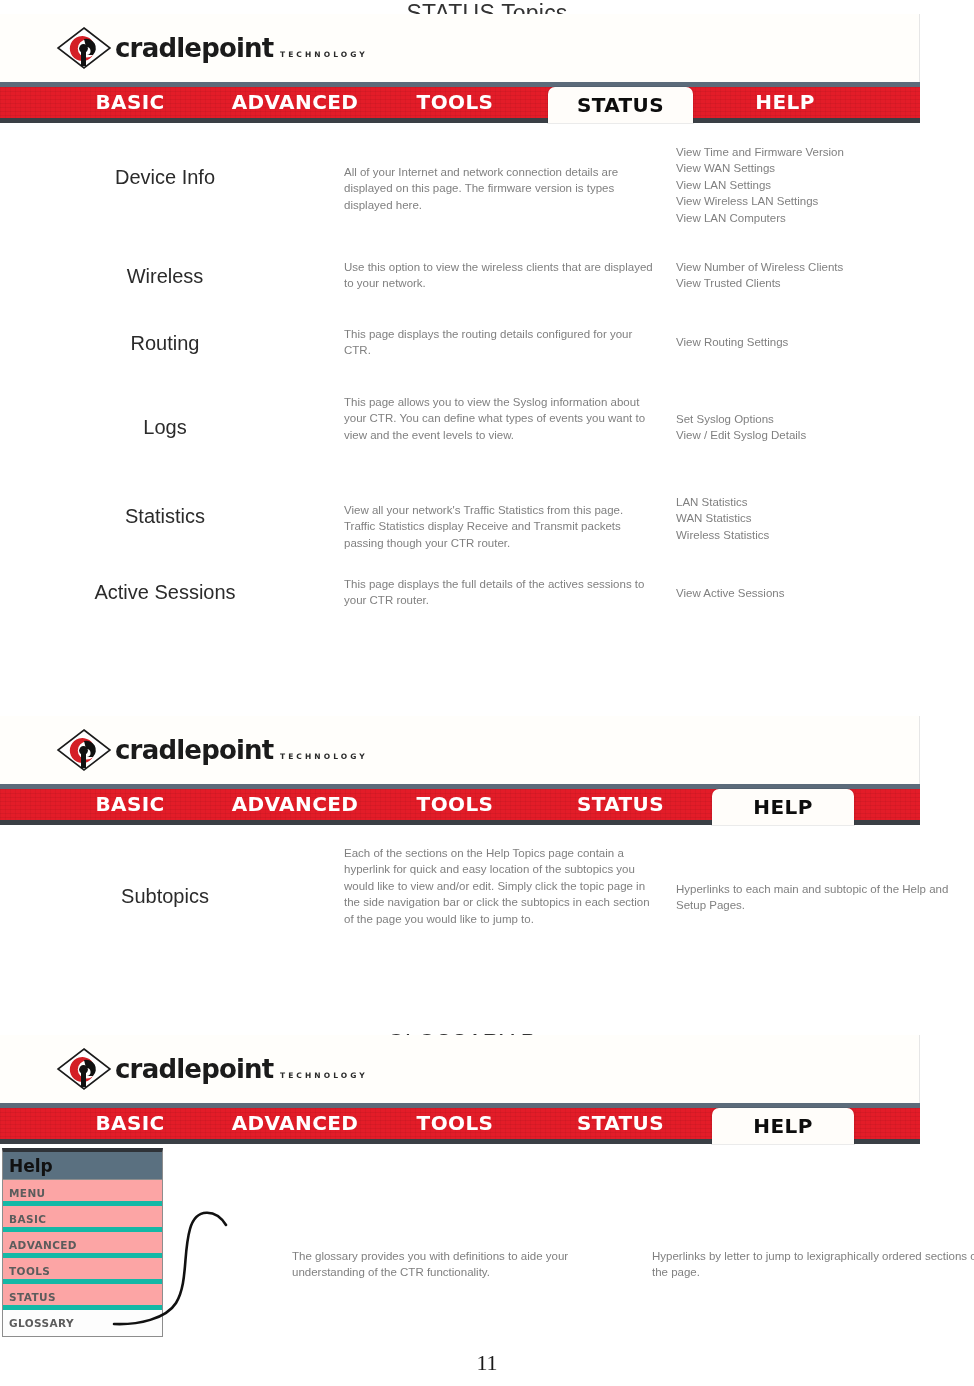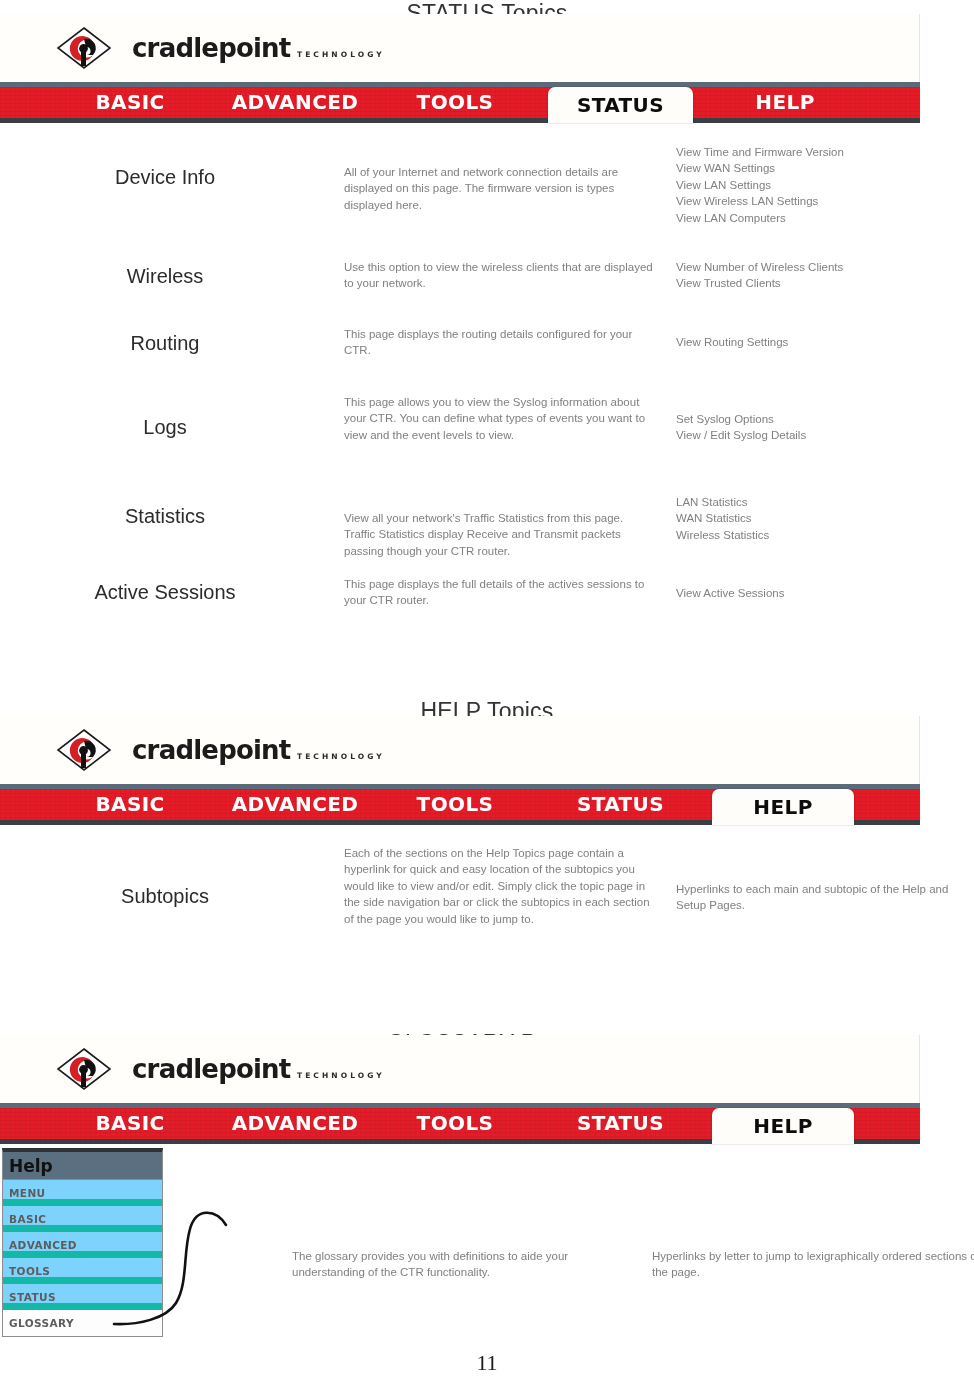--- a/index.html
+++ b/index.html
@@ -37,21 +37,21 @@
   }
   .logo {
     position: absolute;
     left: 55px;
     top: 12px;
     display: flex;
     align-items: center;
     height: 44px;
   }
   .logo-mark { width: 58px; height: 44px; flex: 0 0 auto; }
-  .logo-text { margin-left: 19px; display: block; text-align: right; }
+  .logo-text { margin-left: 2px; display: block; text-align: right; }
   .logo-word {
     font-family: "DejaVu Sans", sans-serif;
     font-size: 26px;
     font-weight: 700;
     color: #1b1b1b;
     letter-spacing: -0.8px;
     line-height: 26px;
   }
   .logo-sub {
     font-family: "DejaVu Sans", sans-serif;
@@ -155,22 +155,22 @@
   }
   .sb-item {
     height: 26px;
     line-height: 26px;
     padding-left: 6px;
     font-family: "DejaVu Sans", sans-serif;
     font-size: 10.5px;
     font-weight: 700;
     color: #5c5c5c;
     letter-spacing: 0.4px;
-    background: #7dd3fc;
-    border-bottom: 7px solid #14b8a6;
+    background: #fca5a5;
+    border-bottom: 5px solid #14b8a6;
   }
   .sb-item.active { background: #fdfdfd; border-bottom: none; }
 
   
   .annotation { position: absolute; pointer-events: none; }
 
   
   .page-number {
     position: absolute;
     width: 974px;
@@ -247,37 +247,36 @@
     <div class="label" style="top:26px;">Logs</div>
     <div class="desc" style="top:4px;">This page allows you to view the Syslog information about your CTR. You can define what types of events you want to view and the event levels to view.</div>
     <div class="links" style="top:21px;">
       <div>Set Syslog Options</div>
       <div>View / Edit Syslog Details</div>
     </div>
   </div>
 
   <div class="row" style="top:490px;">
     <div class="label" style="top:15px;">Statistics</div>
-    <div class="desc" style="top:20px;">View all your network's Traffic Statistics from this page.  Traffic Statistics display Receive and Transmit packets passing though your CTR router.</div>
+    <div class="desc" style="top:12px;">View all your network's Traffic Statistics from this page.  Traffic Statistics display Receive and Transmit packets passing though your CTR router.</div>
     <div class="links" style="top:4px;">
       <div>LAN Statistics</div>
       <div>WAN Statistics</div>
       <div>Wireless Statistics</div>
     </div>
   </div>
 
   <div class="row" style="top:572px;">
     <div class="label" style="top:9px;">Active Sessions</div>
     <div class="desc" style="top:4px;">This page displays the full details of the actives sessions to your CTR router.</div>
     <div class="links" style="top:13px;">
       <div>View Active Sessions</div>
     </div>
   </div>
 
-  <div class="section-title" style="top:698px;">HELP Topics</div>
 
   <div class="router" style="top:716px;">
     <div class="logo-band">
       <div class="logo">
         <span class="logo-mark">
           <svg viewBox="0 0 58 44" width="58" height="44">
             <polygon points="29,2 55,22 29,42 3,22" fill="#ffffff" stroke="#1b1b1b" stroke-width="1.6"></polygon>
             <path d="M38,16 A12.5,12.5 0 1,0 38,29 A9,9 0 1,1 38,16 Z" fill="#d41f26"></path>
             <path d="M29,13 A9.5,9.5 0 0,1 38,29 L32,29 A4,4 0 0,0 31,21 Z" fill="#111111"></path>
             <circle cx="28.5" cy="22.5" r="4.4" fill="#111111"></circle>

